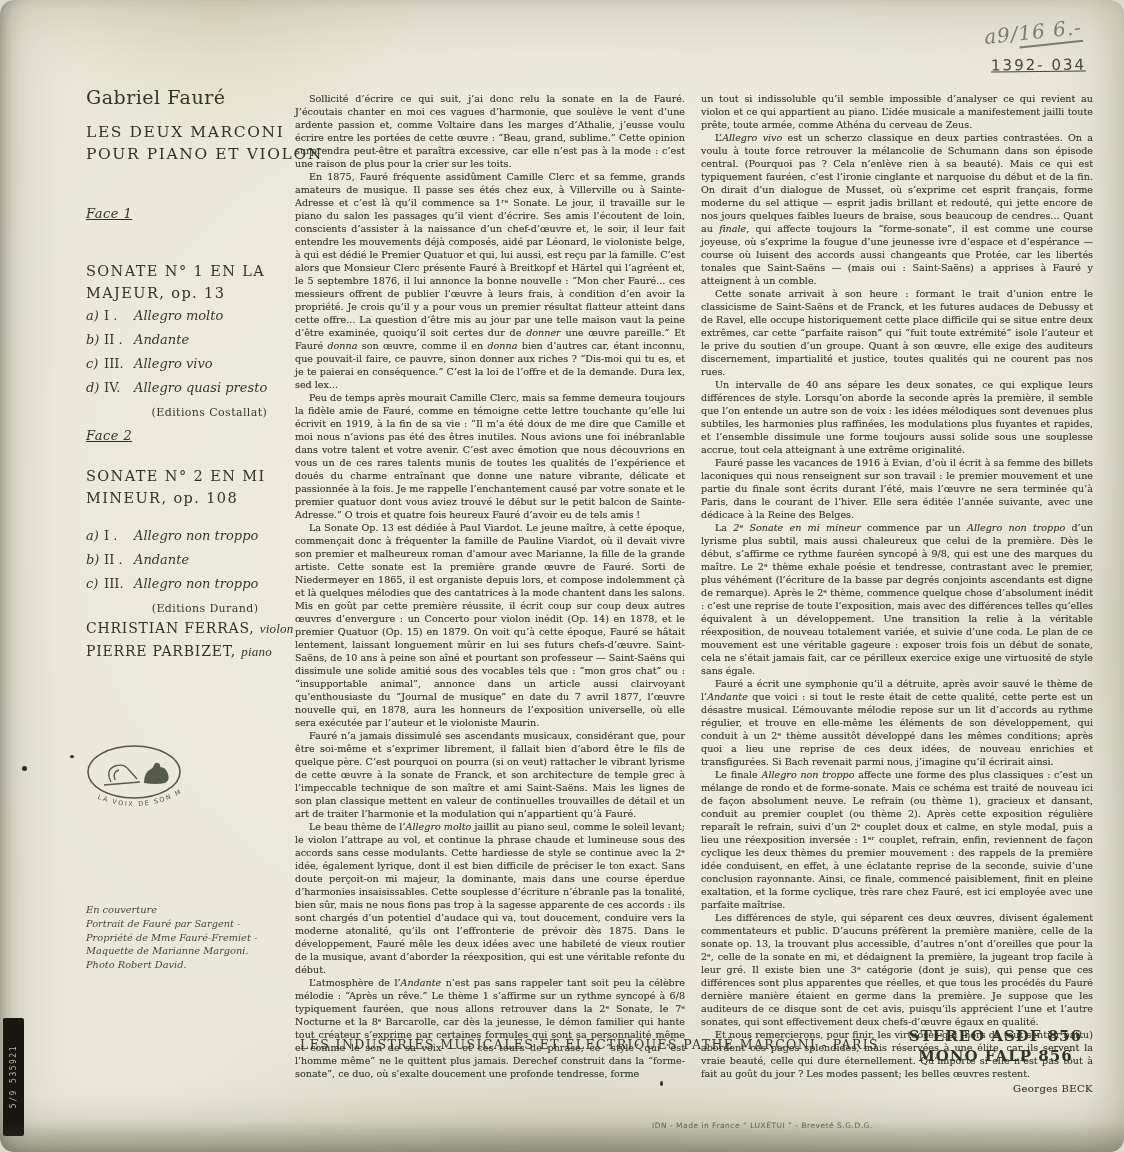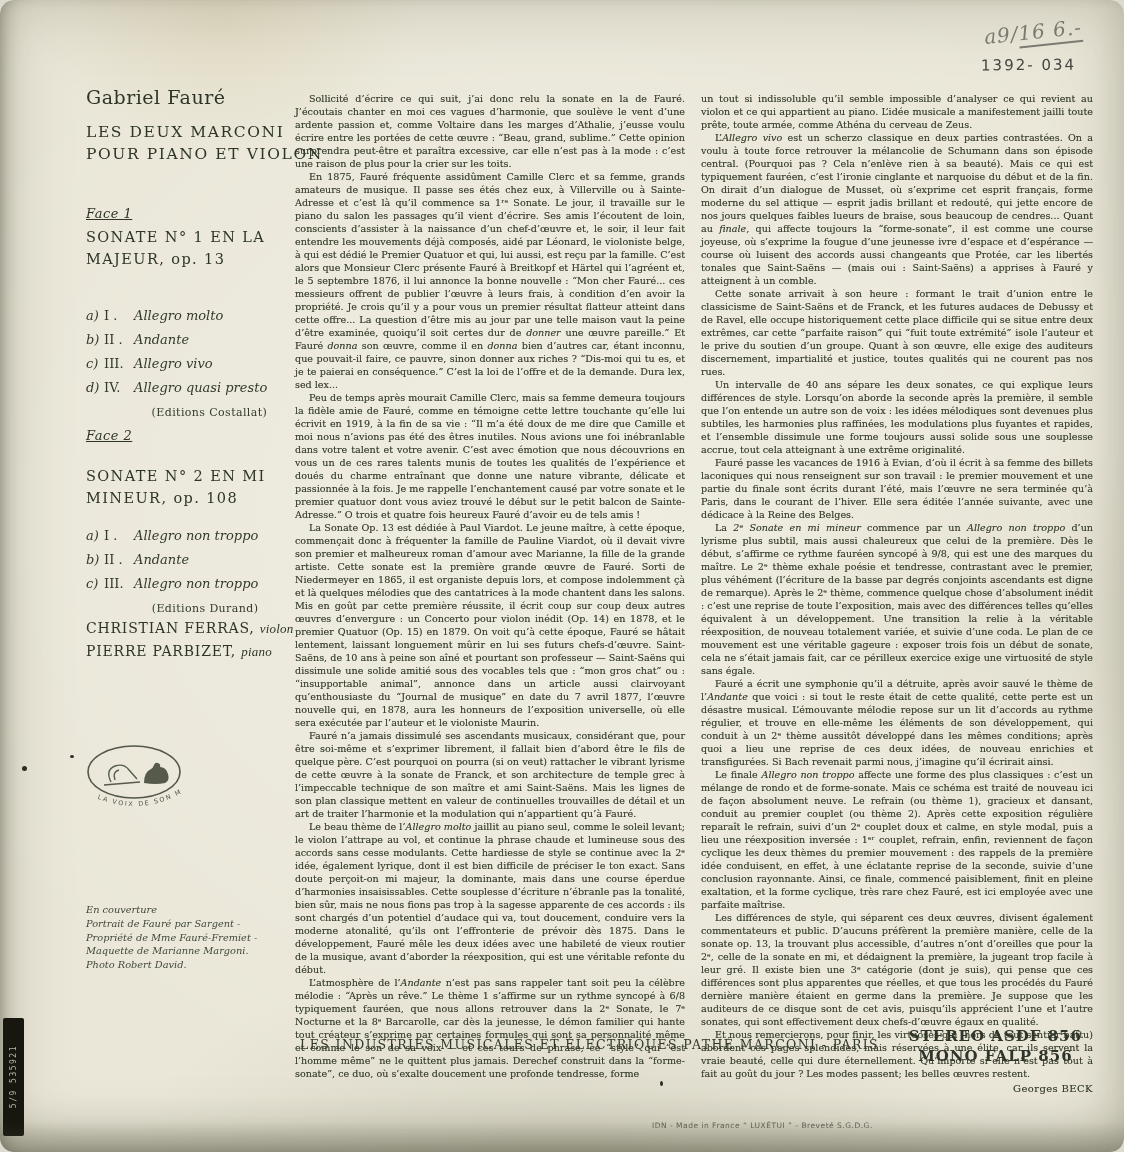--- a/index.html
+++ b/index.html
@@ -15,30 +15,30 @@
       #eae7d9;
     box-shadow: inset 0 0 70px rgba(86,80,52,.28), inset 0 -28px 40px -14px rgba(70,70,50,.32), inset 10px 0 18px -10px rgba(40,40,28,.45);
     color:#3a402f;
   }
   .sleeve::after{content:""; position:absolute; left:0; right:0; bottom:0; height:30px;
     background:linear-gradient(to bottom, transparent, rgba(92,92,74,.30)); border-radius:0 0 14px 14px;}
   
   .price-note{position:absolute; top:20px; right:42px; transform:rotate(-6deg);
     font-style:italic; font-size:20px; color:#7b7a70; letter-spacing:1px;}
   .price-note .u{border-bottom:2px solid #7b7a70; padding-bottom:1px;}
-  .catalog{position:absolute; top:56px; right:48px; font-family:"DejaVu Sans",sans-serif;
-    font-size:15px; letter-spacing:2px; color:#464640; transform:rotate(-.5deg);}
+  .catalog{position:absolute; top:56px; right:38px; font-family:"DejaVu Sans",sans-serif;
+    font-size:15px; letter-spacing:2px; color:#464640; transform:rotate(-.5deg);text-decoration:underline;}
   
   .lc{position:absolute; left:86px; color:#2e3527;}
   .artist{top:86px; font-size:19px; letter-spacing:.5px;}
   .album-title{top:121px; font-size:15.5px; line-height:22px; letter-spacing:1.6px;}
   .face{font-style:italic; font-size:13px; text-decoration:underline; letter-spacing:.5px;text-align:center;}
   .face1{top:206px;} .face2{top:428px;}
   .sonata{font-size:14.5px; letter-spacing:1.4px; line-height:22px;}
-  .s1{top:226px;} .s2{top:465px;}
+  .s1{top:260px;} .s2{top:465px;}
   .mvts{font-size:13px; line-height:24px; color:#333a2b;}
   .m1{top:304px;} .m2{top:524px;}
   .mvt-letter{display:inline-block; width:18px; font-style:italic;}
   .mvt-num{display:inline-block; width:30px;}
   .mvt-tempo{font-style:italic;}
   .editions{font-size:11px; padding-left:40px; letter-spacing:.4px; margin-top:1px;text-align:right;}
   .performers{top:617px; font-size:14px; line-height:23px; letter-spacing:.8px;}
   .performers i{font-size:13px; letter-spacing:.2px;font-family:Liberation Serif, serif;}
   .logo{top:740px; left:78px; position:absolute;}
   .credits{top:903px; font-style:italic; font-size:9.8px; line-height:13.8px; color:#41483a;}

